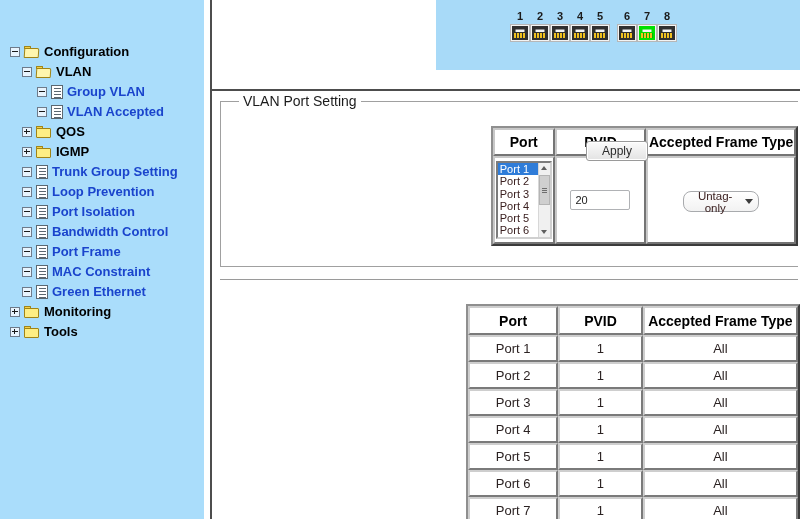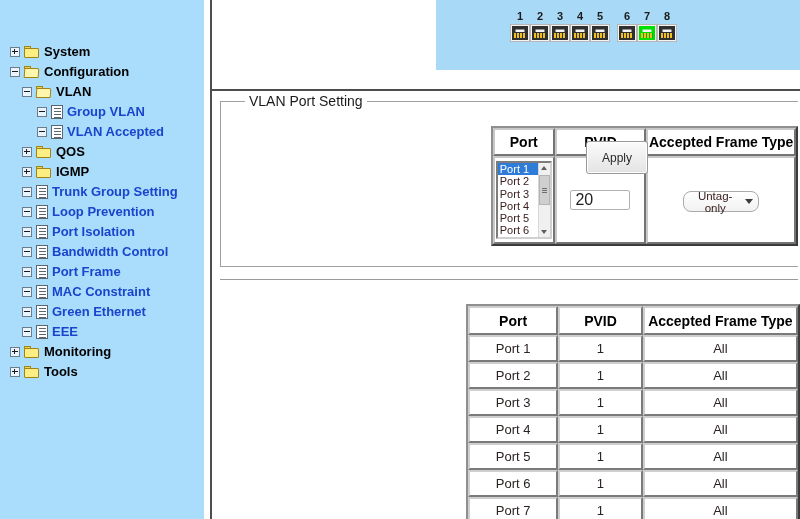--- a/index.html
+++ b/index.html
@@ -255,21 +255,21 @@
     left: 16px;
     top: 101px;
     width: 578px;
     height: 166px;
     border: 1px solid #a0a0a0;
     border-right: none;
     box-sizing: border-box;
   }
   #vlan-legend {
     position: absolute;
-    left: 24px;
+    left: 18px;
     top: -9px;
     background: #ffffff;
     padding: 0 4px;
     font-size: 14px;
     color: #1b1b1b;
     white-space: nowrap;
   }
 
   #setting-table {
     position: absolute;
@@ -377,21 +377,21 @@
     box-shadow: 0 2px 0 #6d6d6d, 0 4px 0 #6d6d6d;
   }
 
   .pvid-input {
     width: 60px;
     height: 20px;
     border: 1px solid #b0b2b5;
     border-radius: 2px;
     background: #ffffff;
     font-family: "Liberation Sans", sans-serif;
-    font-size: 16px;
+    font-size: 11px;
     color: #222;
     padding: 0 4px;
     box-sizing: border-box;
     text-align: left;
   }
 
   .aft-select {
     display: inline-flex;
     align-items: center;
     justify-content: space-between;
@@ -412,21 +412,21 @@
     border-right: 4px solid transparent;
     border-top: 5px solid #3c3c3c;
     margin-left: 4px;
   }
 
   #apply-button {
     position: absolute;
     left: 382px;
     top: 141px;
     width: 62px;
-    height: 33px;
+    height: 20px;
     background: linear-gradient(#fbfbfb, #e3e3e3);
     border: 1px solid #9a9a9a;
     border-radius: 3px;
     box-shadow: inset 0 0 0 1px #ffffff;
     font-size: 12px;
     color: #2b2b2b;
     display: flex;
     align-items: center;
     justify-content: center;
     cursor: default;
@@ -475,28 +475,20 @@
   #results-table td.c-aft  { width: 152px; }
 </style>
 </head>
 <body>
 
 <div id="page">
 
   <div id="sidebar">
     <div id="sidebar-inner">
         <div class="tree-node lvl0">
-          <span class="expander plus"></span>
-          <span class="folder-icon">
-            <span class="tab"></span>
-            <span class="body"></span>
-          </span>
-          <span class="tree-label">System</span>
-        </div>
-        <div class="tree-node lvl0">
           <span class="expander minus"></span>
           <span class="folder-icon open">
             <span class="tab"></span>
             <span class="body"></span>
           </span>
           <span class="tree-label">Configuration</span>
         </div>
         <div class="tree-node lvl1">
           <span class="expander minus"></span>
           <span class="folder-icon open">
@@ -558,25 +550,20 @@
         </div>
         <div class="tree-node lvl1">
           <span class="expander minus"></span>
           <span class="doc-icon"></span>
           <span class="tree-label link">MAC Constraint</span>
         </div>
         <div class="tree-node lvl1">
           <span class="expander minus"></span>
           <span class="doc-icon"></span>
           <span class="tree-label link">Green Ethernet</span>
-        </div>
-        <div class="tree-node lvl1">
-          <span class="expander minus"></span>
-          <span class="doc-icon"></span>
-          <span class="tree-label link">EEE</span>
         </div>
         <div class="tree-node lvl0">
           <span class="expander plus"></span>
           <span class="folder-icon">
             <span class="tab"></span>
             <span class="body"></span>
           </span>
           <span class="tree-label">Monitoring</span>
         </div>
         <div class="tree-node lvl0">

